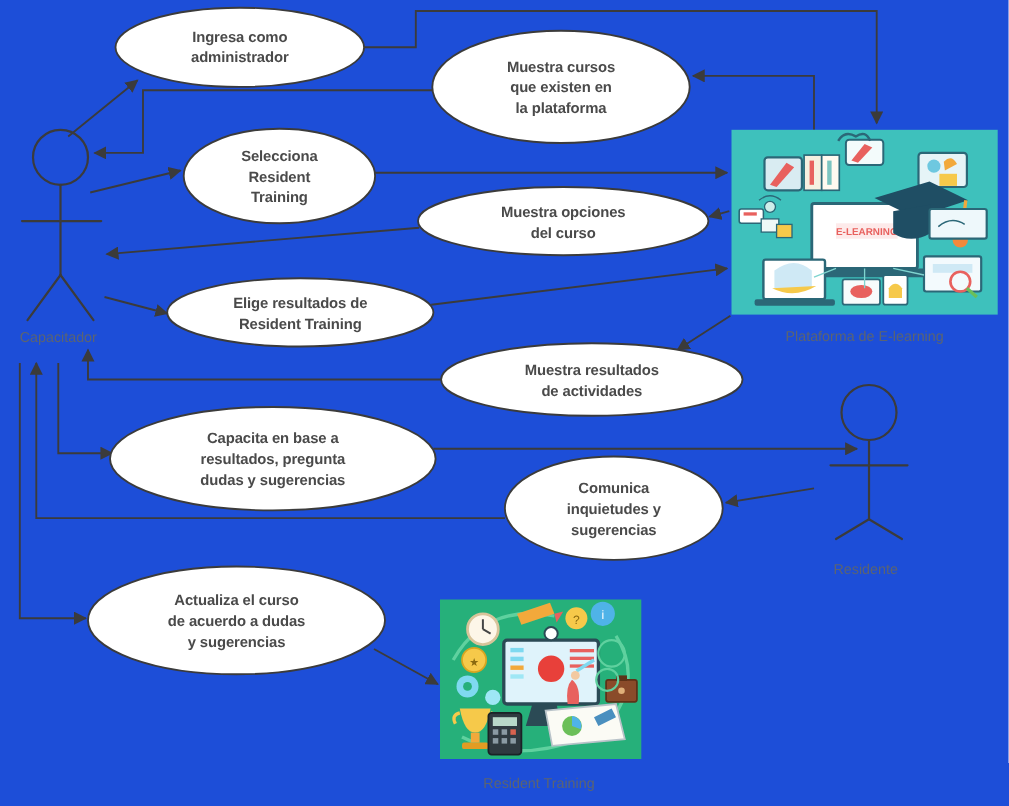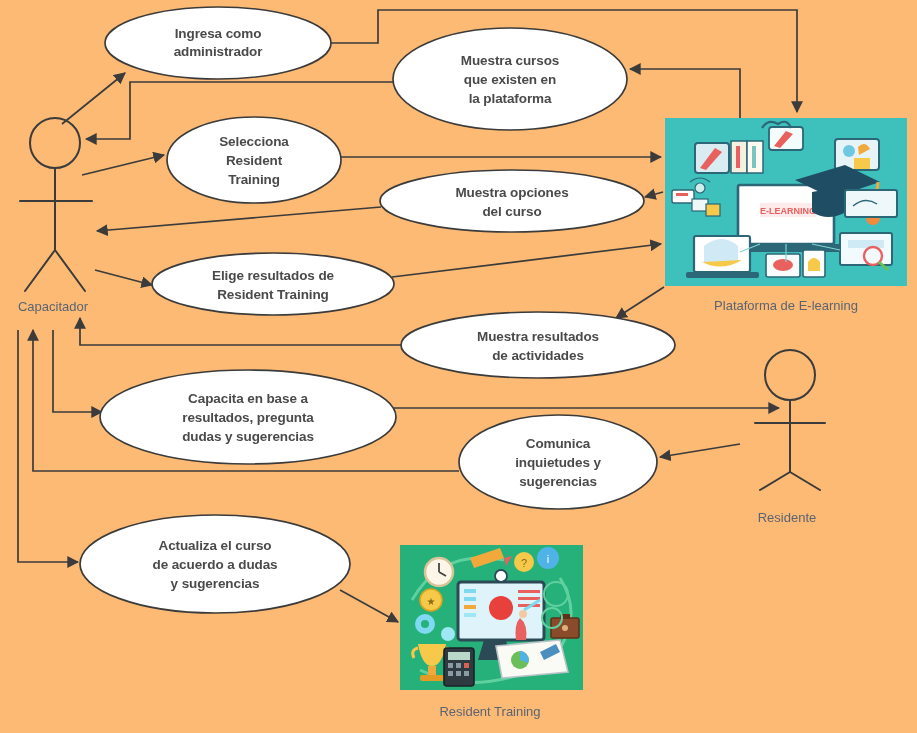--- a/index.html
+++ b/index.html
@@ -7,21 +7,21 @@
     padding: 0;
     background: #ffffff;
   }
   body {
     font-family: "Liberation Sans", sans-serif;
   }
   #canvas {
     position: relative;
     width: 917px;
     height: 733px;
-    background: #fdba74;
+    background: #1d4ed8;
     overflow: hidden;
   }
   svg#diagram {
     position: absolute;
     top: 0;
     left: 0;
     width: 917px;
     height: 733px;
   }
   .uc-ellipse {

